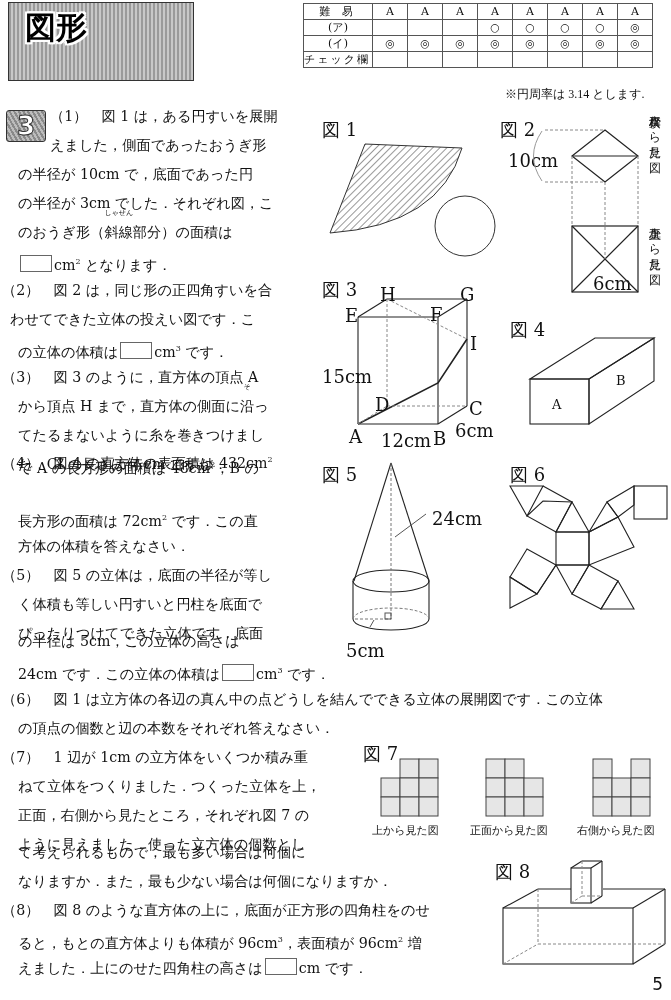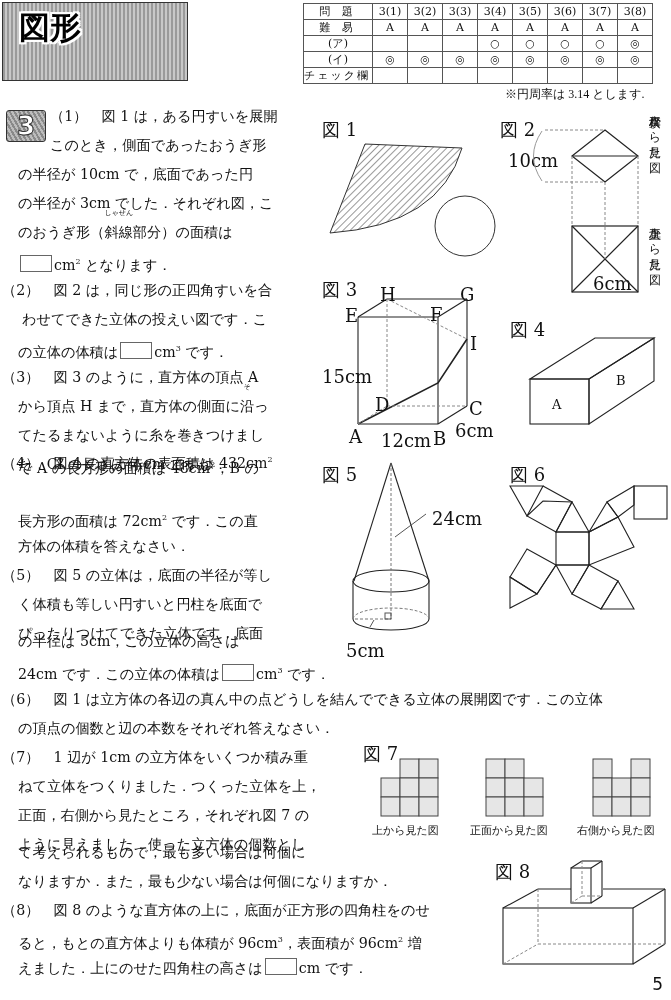--- a/index.html
+++ b/index.html
@@ -1,18 +1,18 @@
 <!DOCTYPE html>
 <html><head>
 <meta charset="utf-8">
 <style>
   html,body{margin:0;padding:0;background:#fff;}
   body{width:671px;height:1000px;position:relative;overflow:hidden;font-family:"DejaVu Serif","Liberation Serif",serif;color:#111;}
   .abs{position:absolute;}
-  .header-box{left:2px;top:2px;width:184px;height:77px;border:1.5px solid #333;
+  .header-box{left:8px;top:2px;width:184px;height:77px;border:1.5px solid #333;
     background:repeating-linear-gradient(90deg,#9a9a9a 0 2px,#c8c8c8 2px 4px);}
   .header-box .t1{position:absolute;left:16px;top:4px;font-family:"DejaVu Sans",sans-serif;font-weight:bold;font-size:31px;color:#000;
     text-shadow:-2px -2px 0 #fff,2px -2px 0 #fff,-2px 2px 0 #fff,2px 2px 0 #fff,0 2px 0 #fff,0 -2px 0 #fff,2px 0 0 #fff,-2px 0 0 #fff;}
   .header-box .t2{position:absolute;left:28px;top:42px;font-family:"DejaVu Sans",sans-serif;font-size:22px;color:#000;
     text-shadow:-2px -2px 0 #fff,2px -2px 0 #fff,-2px 2px 0 #fff,2px 2px 0 #fff,0 2px 0 #fff,0 -2px 0 #fff,2px 0 0 #fff,-2px 0 0 #fff;}
   table.check{position:absolute;left:303px;top:3px;border-collapse:collapse;font-size:11px;}
   table.check td{border:1px solid #555;height:15px;text-align:center;padding:0;line-height:14px;}
   table.check td.h{width:68px;letter-spacing:4px;}
   table.check td.c{width:34px;}
   .note{left:505px;top:86px;font-size:12px;font-family:Liberation Serif, serif;}
@@ -32,31 +32,20 @@
 </style>
 </head>
 <body>
 
 <div class="abs header-box">
   <span class="t1">図形</span>
 </div>
 
 <table class="check">
   <tbody>
-      <tr>
-    <td class="h">問 題</td>
-    <td class="c">3(1)</td>
-    <td class="c">3(2)</td>
-    <td class="c">3(3)</td>
-    <td class="c">3(4)</td>
-    <td class="c">3(5)</td>
-    <td class="c">3(6)</td>
-    <td class="c">3(7)</td>
-    <td class="c">3(8)</td>
-  </tr>
   <tr>
     <td class="h">難 易</td>
     <td class="c">A</td>
     <td class="c">A</td>
     <td class="c">A</td>
     <td class="c">A</td>
     <td class="c">A</td>
     <td class="c">A</td>
     <td class="c">A</td>
     <td class="c">A</td>
@@ -95,32 +84,32 @@
     <td class="c"></td>
   </tr>
 </tbody>
   </table>
 
 <div class="abs note">※円周率は 3.14 とします.</div>
 
 <div class="abs badge">3</div>
 
 <div class="q" style="left:50px;top:102px">（1）　図 1 は，ある円すいを展開</div>
-<div class="q" style="left:50px;top:131px">このとき，側面であったおうぎ形</div>
+<div class="q" style="left:50px;top:131px">えました，側面であったおうぎ形</div>
 <div class="q" style="left:18px;top:160px">の半径が 10cm で，底面であった円</div>
 <div class="q" style="left:18px;top:189px">の半径が 3cm でした．それぞれ図，こ</div>
 <div class="q" style="left:18px;top:218px">
   <span>のおうぎ形（</span><span class="ruby"><span>斜線</span><span class="rt">しゃせん</span></span><span>部分）の面積は</span>
 </div>
 <div class="q" style="left:18px;top:247px">
   <span class="ansbox"></span><span>cm</span><sup>2</sup><span> となります．</span>
 </div>
 
 <div class="q" style="left:2px;top:276px">（2）　図 2 は，同じ形の正四角すいを合</div>
-<div class="q" style="left:22px;top:305px">わせてできた立体の投えい図です．こ</div>
+<div class="q" style="left:10px;top:305px">わせてできた立体の投えい図です．こ</div>
 <div class="q" style="left:18px;top:334px">
   <span>の立体の体積は</span><span class="ansbox"></span><span>cm</span><sup>3</sup><span> です．</span>
 </div>
 
 <div class="q" style="left:2px;top:363px">（3）　図 3 のように，直方体の頂点 A</div>
 <div class="q" style="left:18px;top:392px">
   <span>から頂点 H まで，直方体の側面に</span><span class="ruby"><span>沿</span><span class="rt">そ</span></span><span>っ</span>
 </div>
 <div class="q" style="left:18px;top:421px">てたるまないように糸を巻きつけまし</div>
 <div class="q" style="left:18px;top:450px">た．CI の長さは何 cm ですか．</div>

